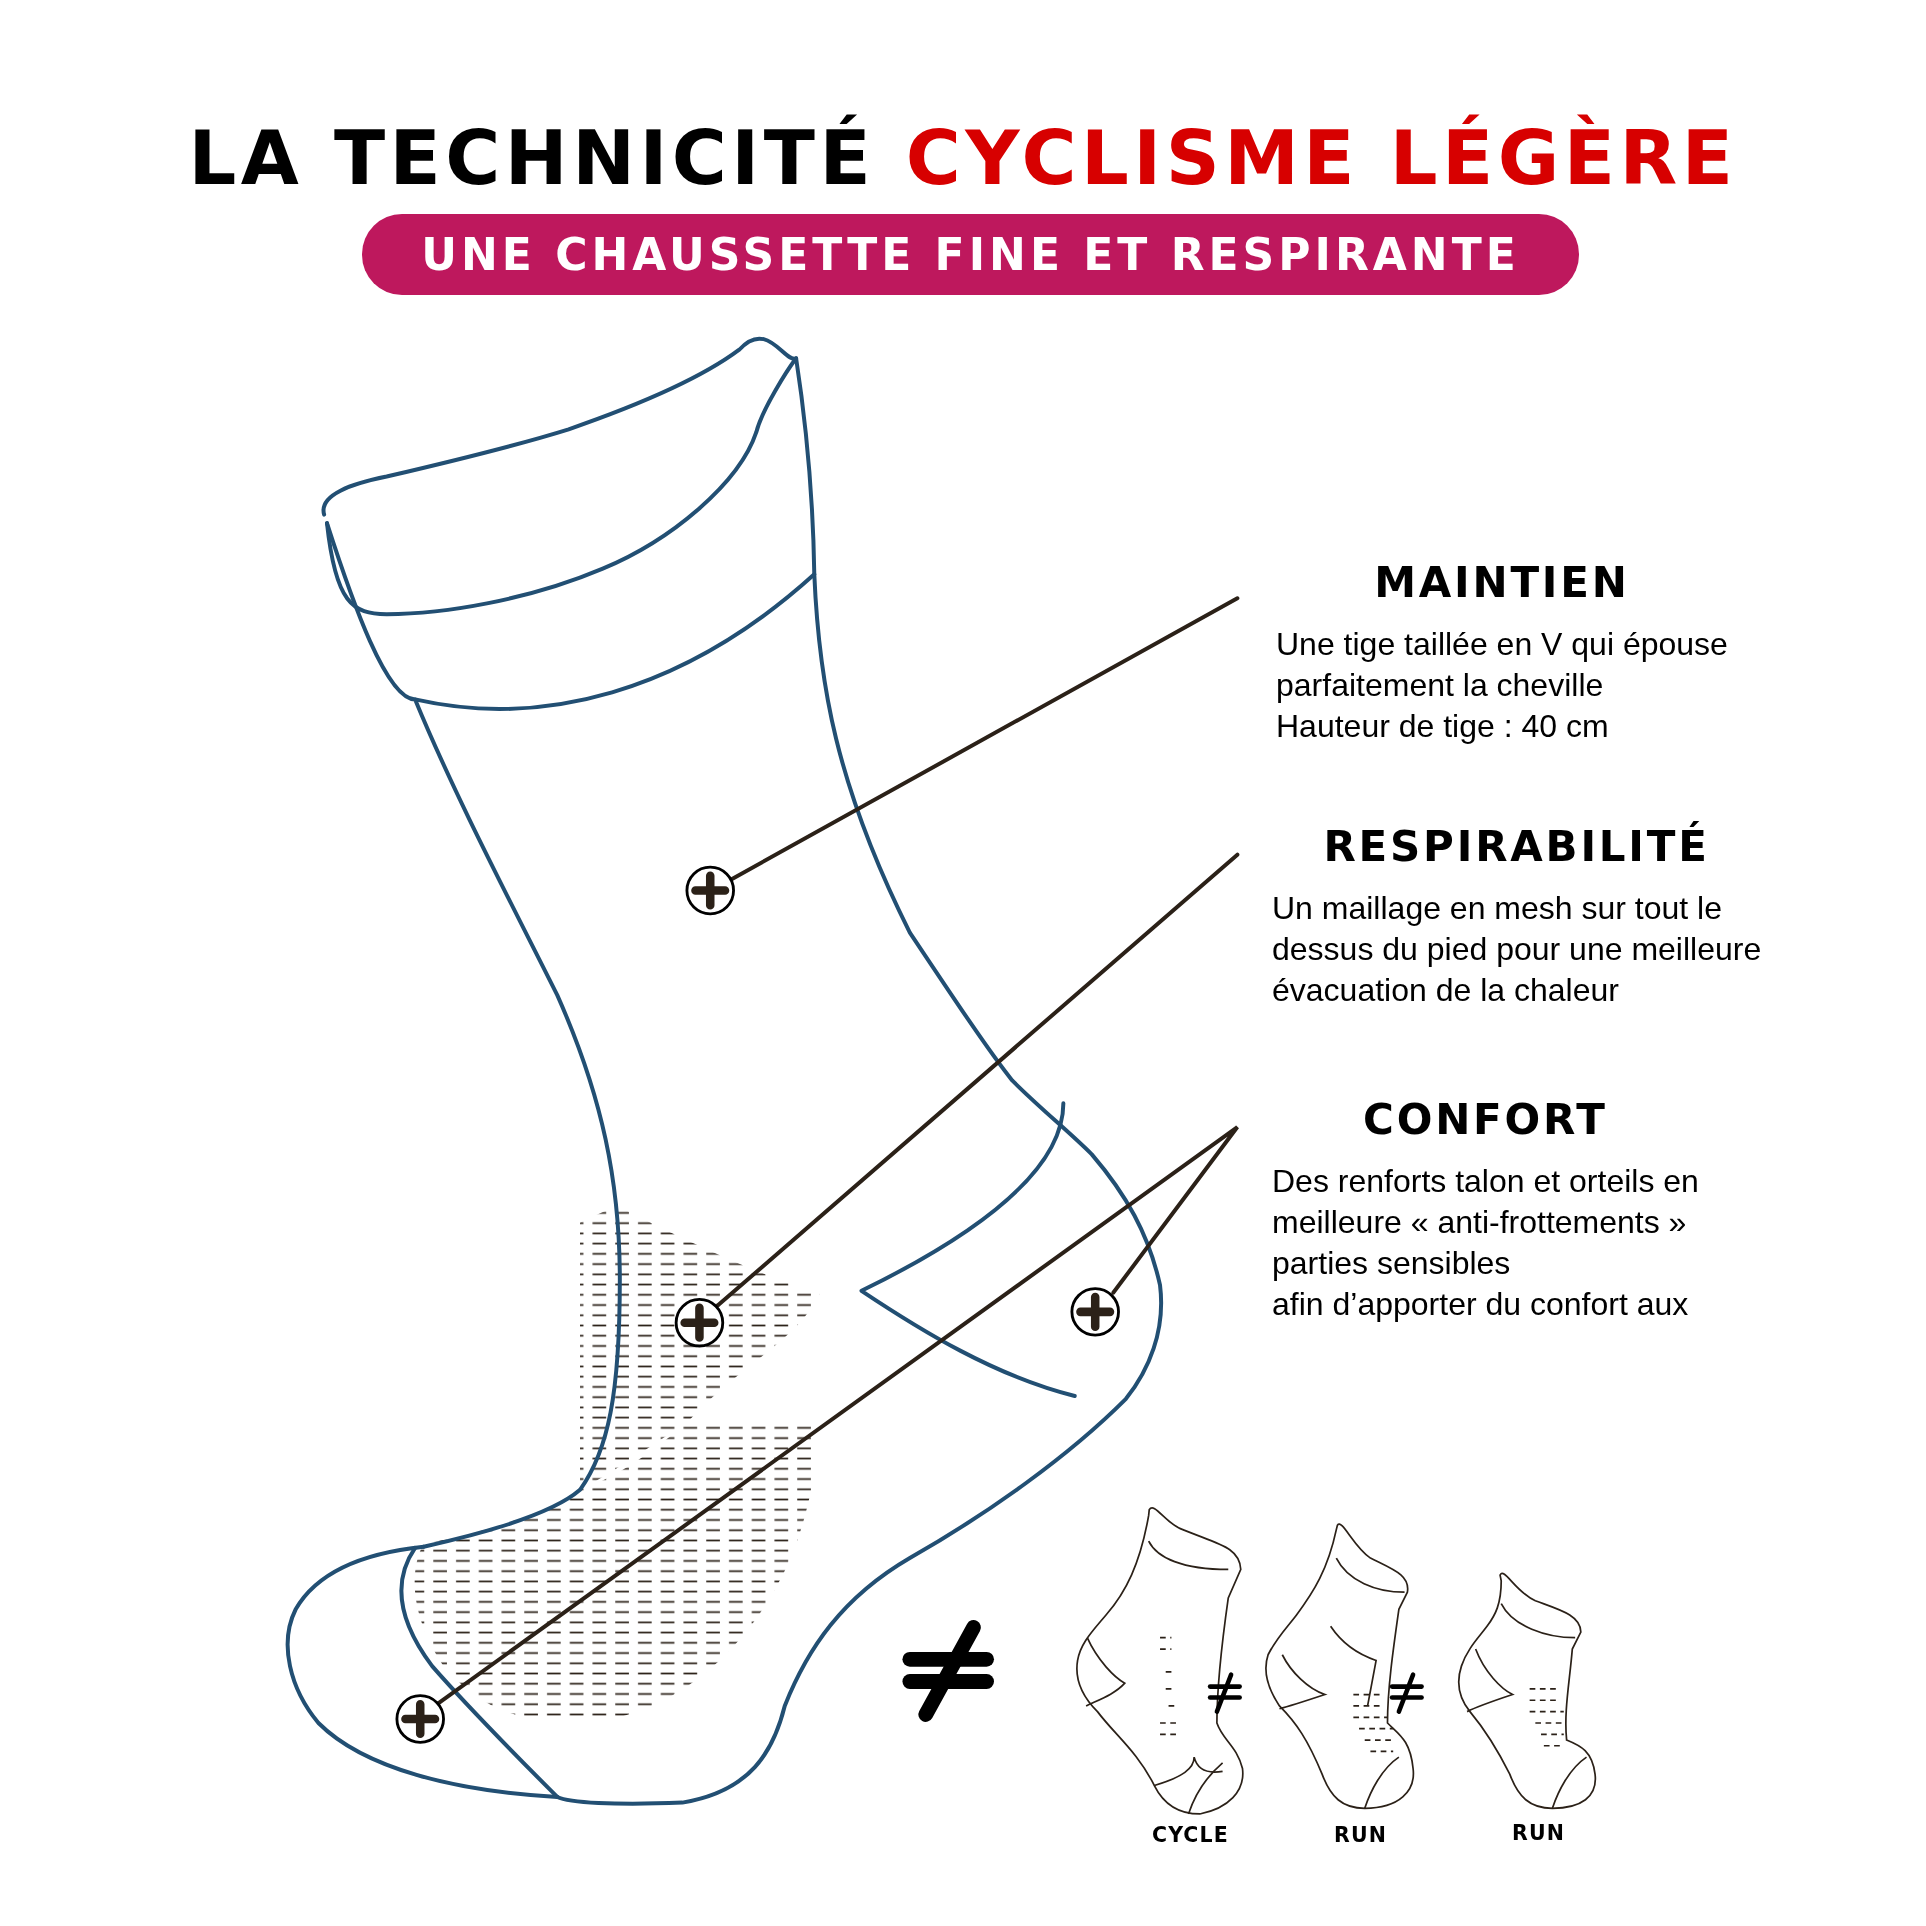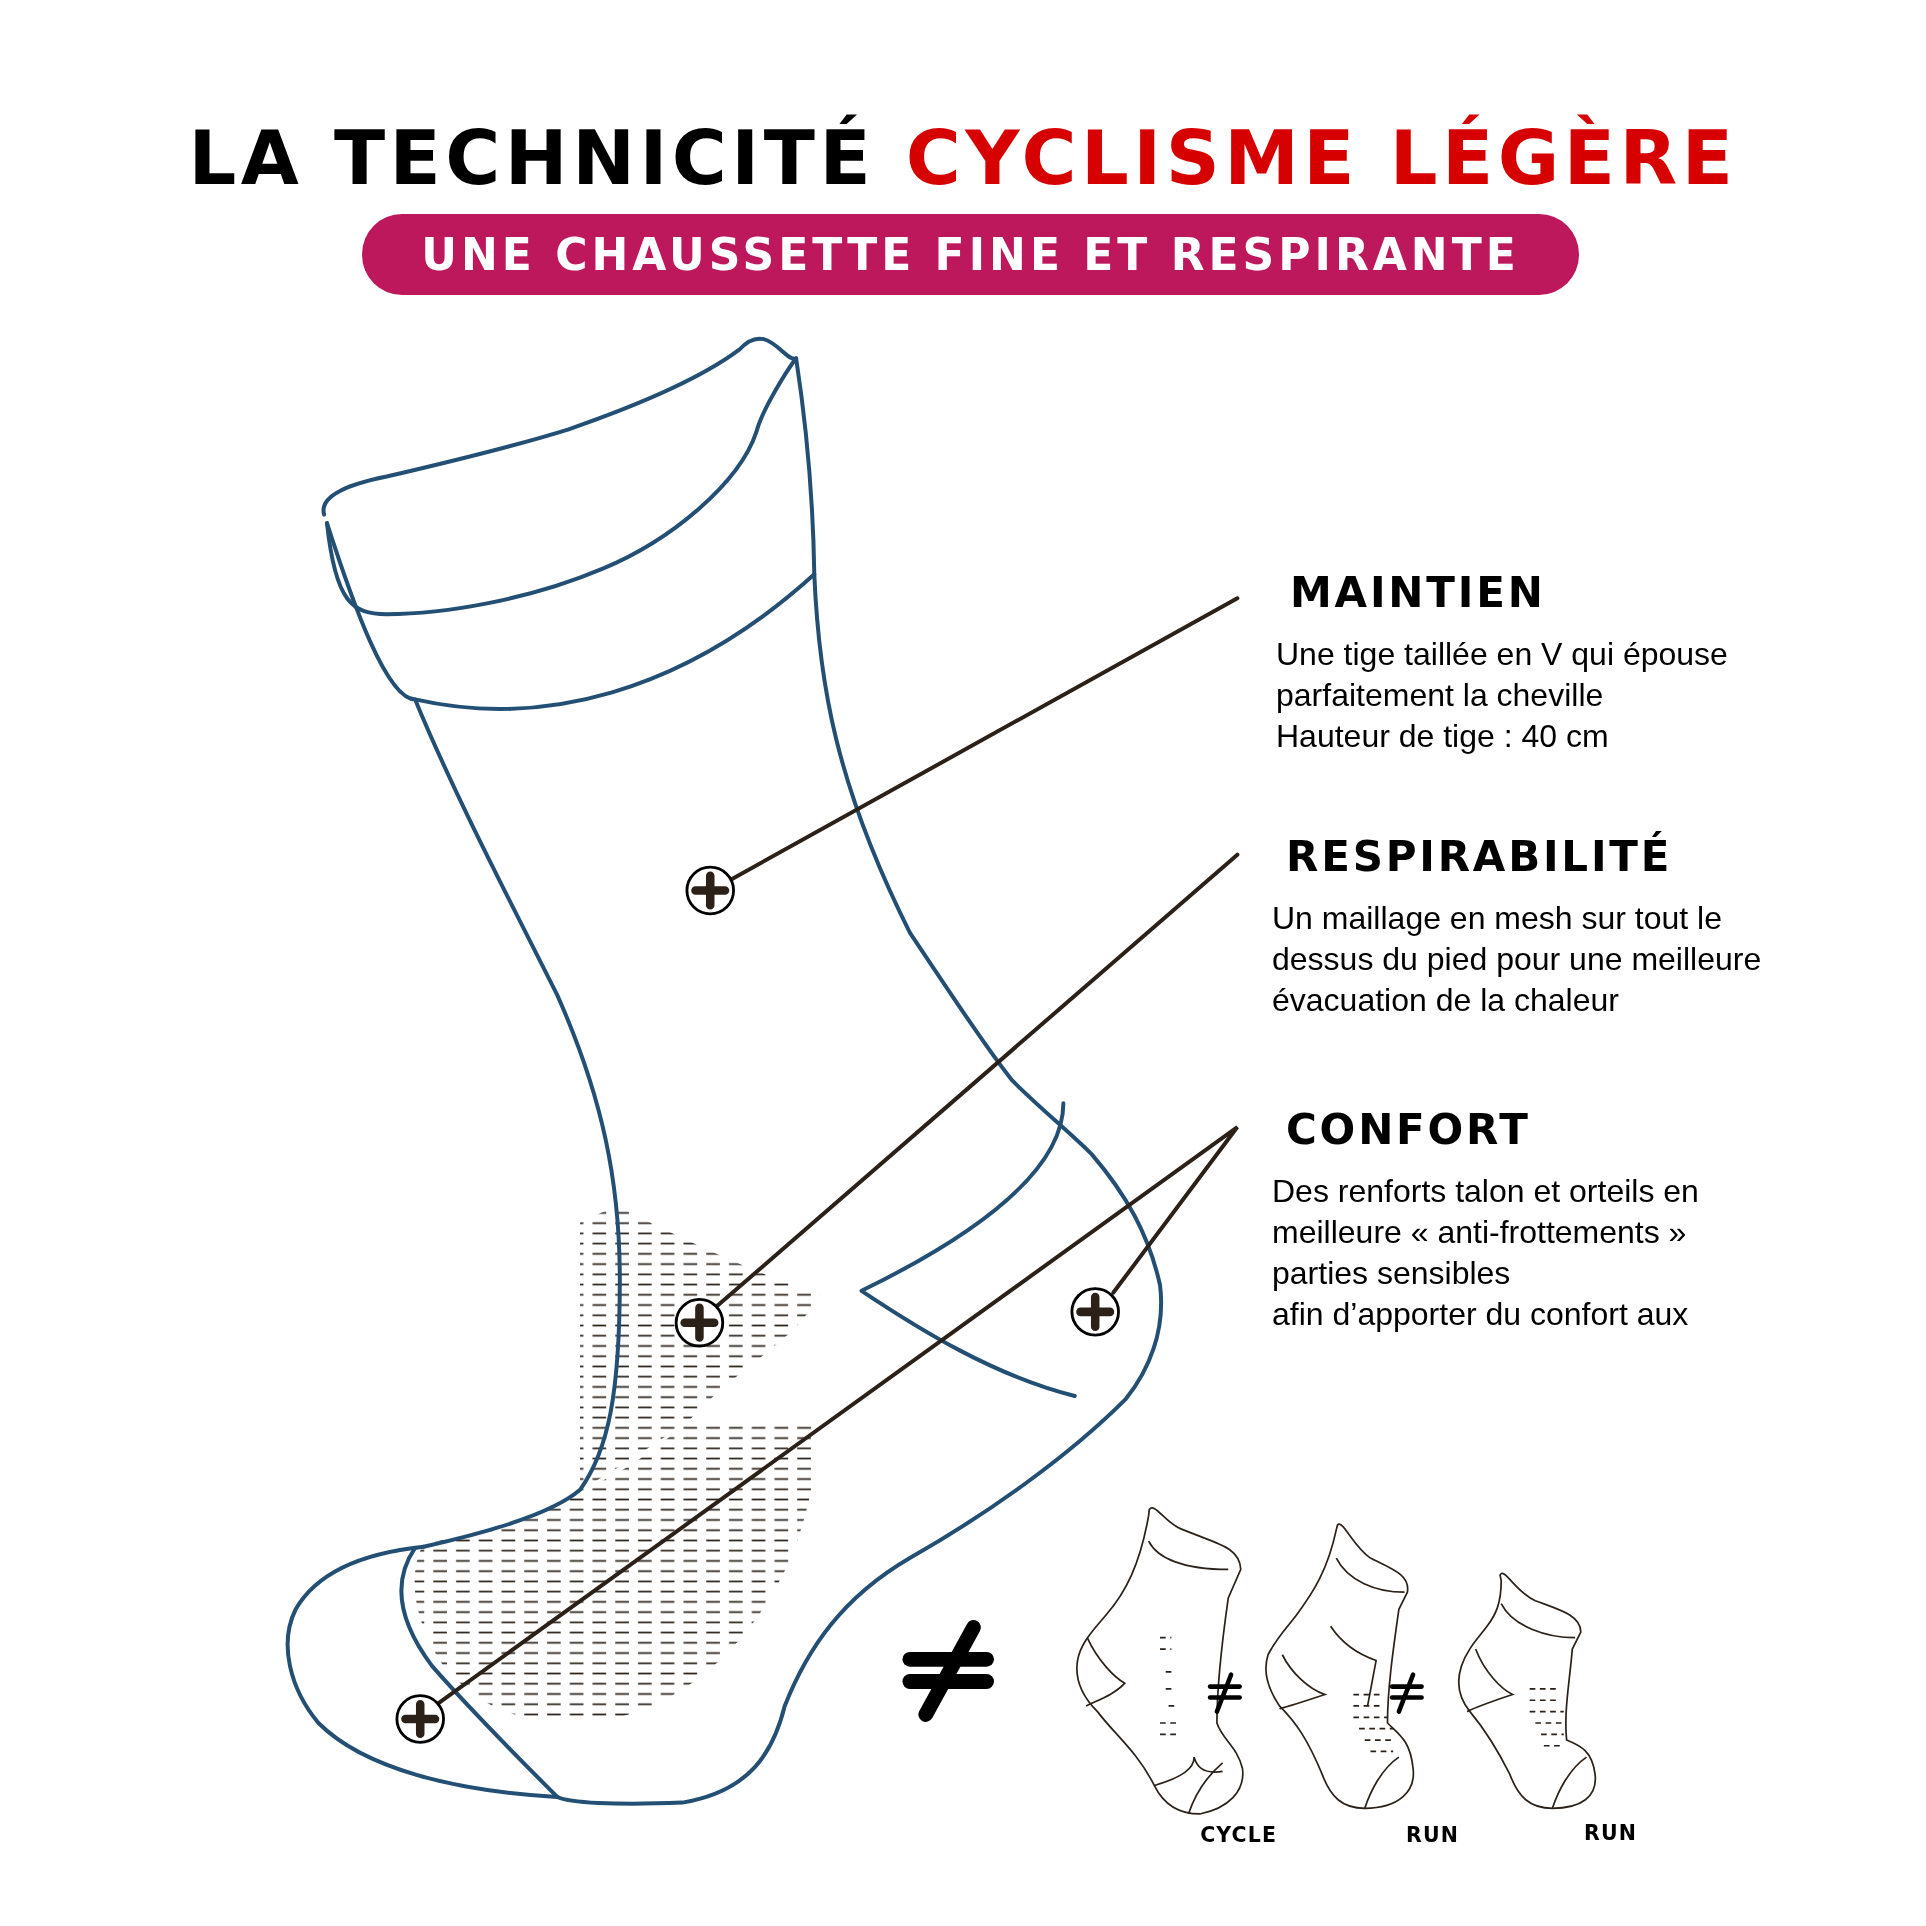--- a/index.html
+++ b/index.html
@@ -5,24 +5,24 @@
   html, body { margin: 0; padding: 0; background: #ffffff; }
   body { width: 1926px; height: 1926px; position: relative; overflow: hidden; font-family: "DejaVu Sans", sans-serif; }
   .abs { position: absolute; }
   #title { left: 0; width: 1926px; top: 85px; text-align: center; font-family: "DejaVu Sans", sans-serif; font-weight: bold; font-size: 75px; letter-spacing: 4.5px; line-height: 91px; white-space: nowrap; margin-top: 28px; }
   #title .black { color: #000000; }
   #title .red { color: #d70000; }
   #pill { left: 362px; top: 200px; width: 1217px; height: 81px; border-radius: 40px; background: #be185d; display: flex; align-items: center; justify-content: center; margin-top: 14px; }
   #pill span { color: #ffffff; font-family: "DejaVu Sans", sans-serif; font-weight: bold; font-size: 44px; letter-spacing: 4px; white-space: nowrap; }
   svg#art { position: absolute; left: 0; top: 0; }
   .feature { position: absolute; }
-  .feature h2 { margin: 14px; font-family: "DejaVu Sans", sans-serif; font-weight: bold; font-size: 42px; letter-spacing: 2.8px; color: #000; line-height: 51px; white-space: nowrap; }
+  .feature h2 { margin: 4px; font-family: "DejaVu Sans", sans-serif; font-weight: bold; font-size: 42px; letter-spacing: 2.8px; color: #000; line-height: 51px; white-space: nowrap; text-align: center; }
   .feature p { margin: 16px 0 0 0; font-family: "Liberation Sans", sans-serif; font-size: 32px; line-height: 41px; color: #000; }
   .feature p span { display: block; white-space: nowrap; }
-  .mini-label { position: absolute; font-family: "DejaVu Sans", sans-serif; font-weight: bold; font-size: 20.5px; letter-spacing: 1.1px; color: #000; width: 125px; text-align: right; }
+  .mini-label { position: absolute; font-family: "DejaVu Sans", sans-serif; font-weight: bold; font-size: 20.5px; letter-spacing: 1.1px; color: #000; width: 125px; text-align: left; }
 </style>
 </head>
 <body>
 
 <div id="title" class="abs">
   <span class="black">LA TECHNICITÉ</span>
   <span class="red">CYCLISME LÉGÈRE</span>
 </div>
 
 <div id="pill" class="abs">

